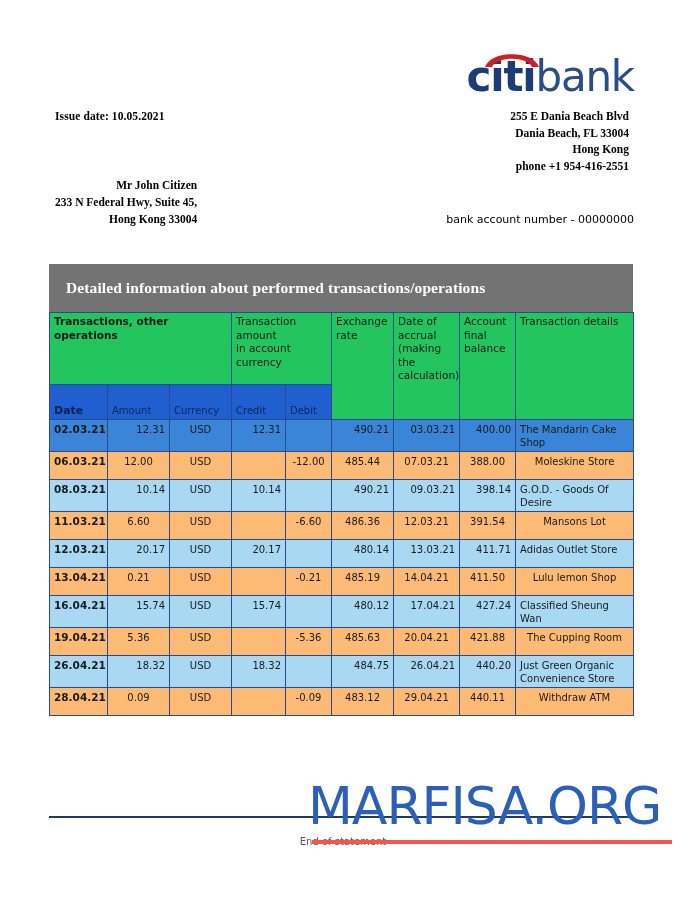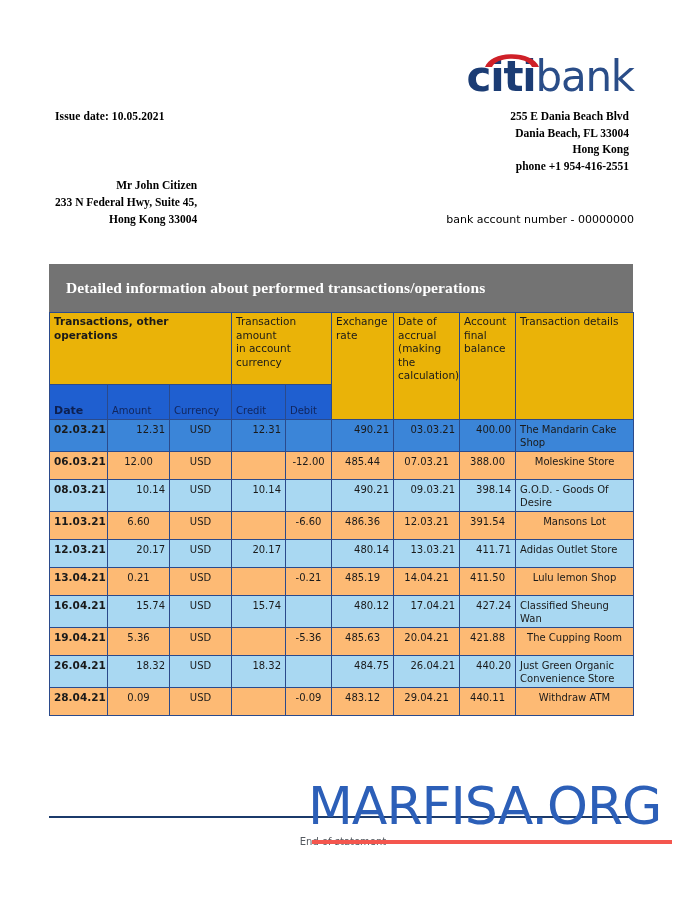--- a/index.html
+++ b/index.html
@@ -149,21 +149,21 @@
     padding: 2px 4px;
     vertical-align: top;
     box-sizing: border-box;
     font-weight: normal;
     text-align: left;
   }
 
   
   .hdr-group td {
     height: 72px;
-    background: #eab308;
+    background: #22c55e;
     font-size: 10.5px;
     line-height: 13.5px;
     vertical-align: top;
     border-bottom: none;
   }
   .hdr-group td.grp-left {
     font-weight: bold;
     font-size: 10.5px;
   }
 

